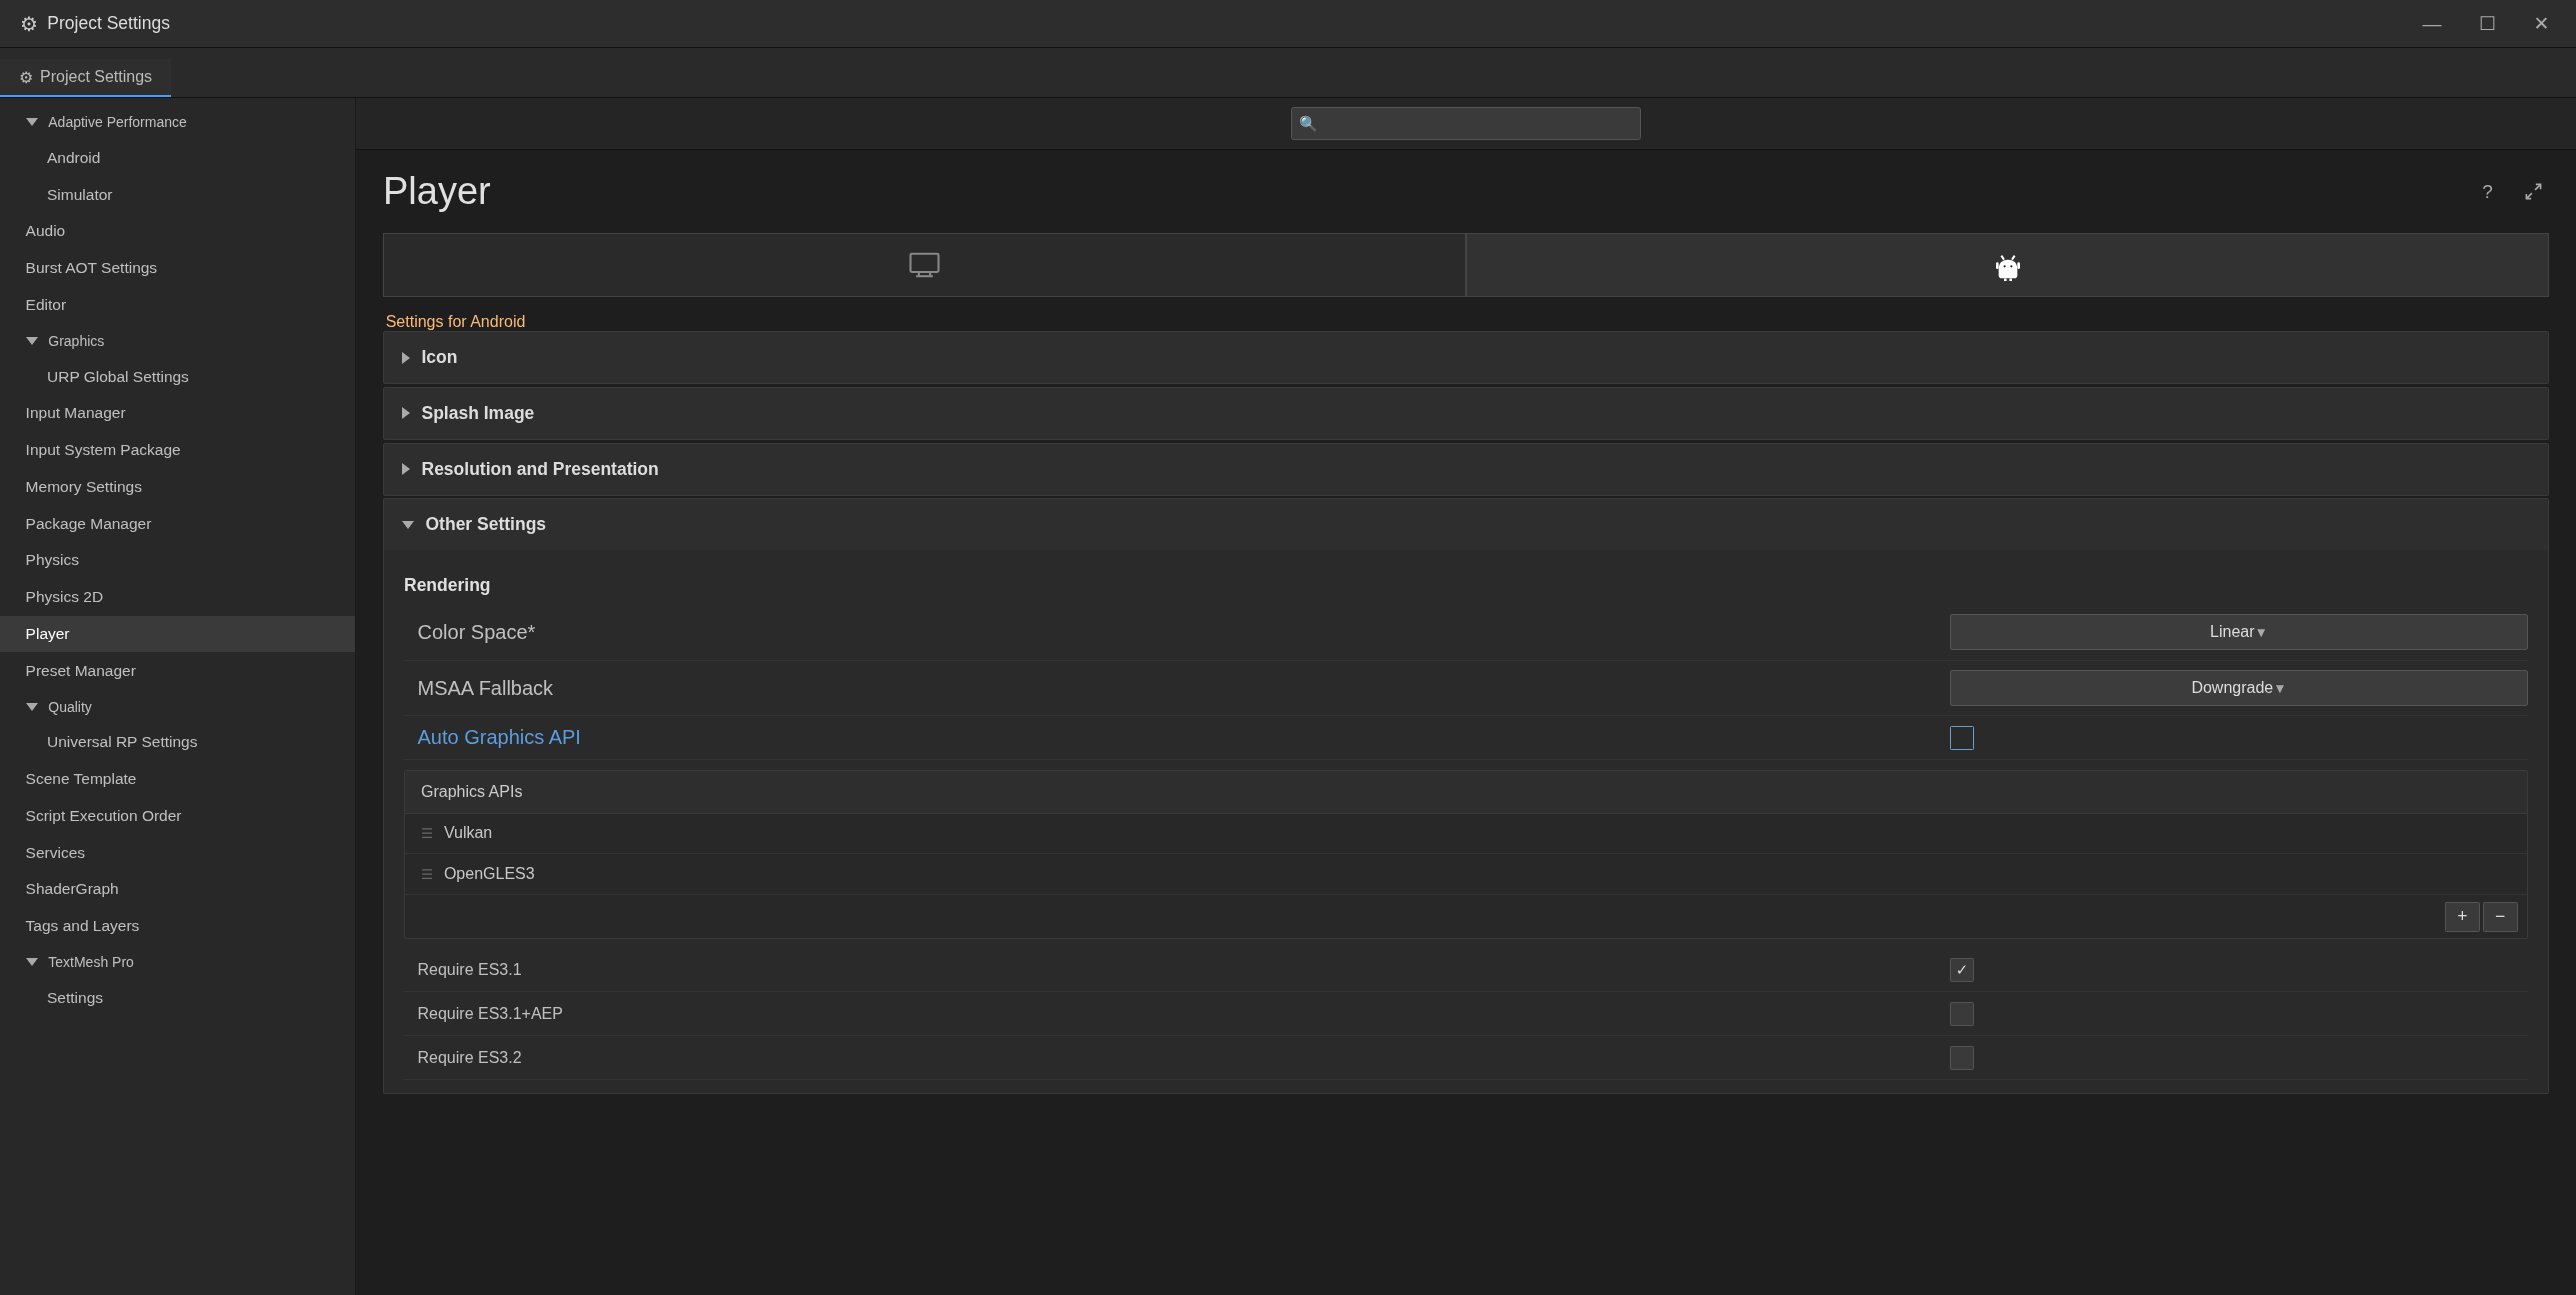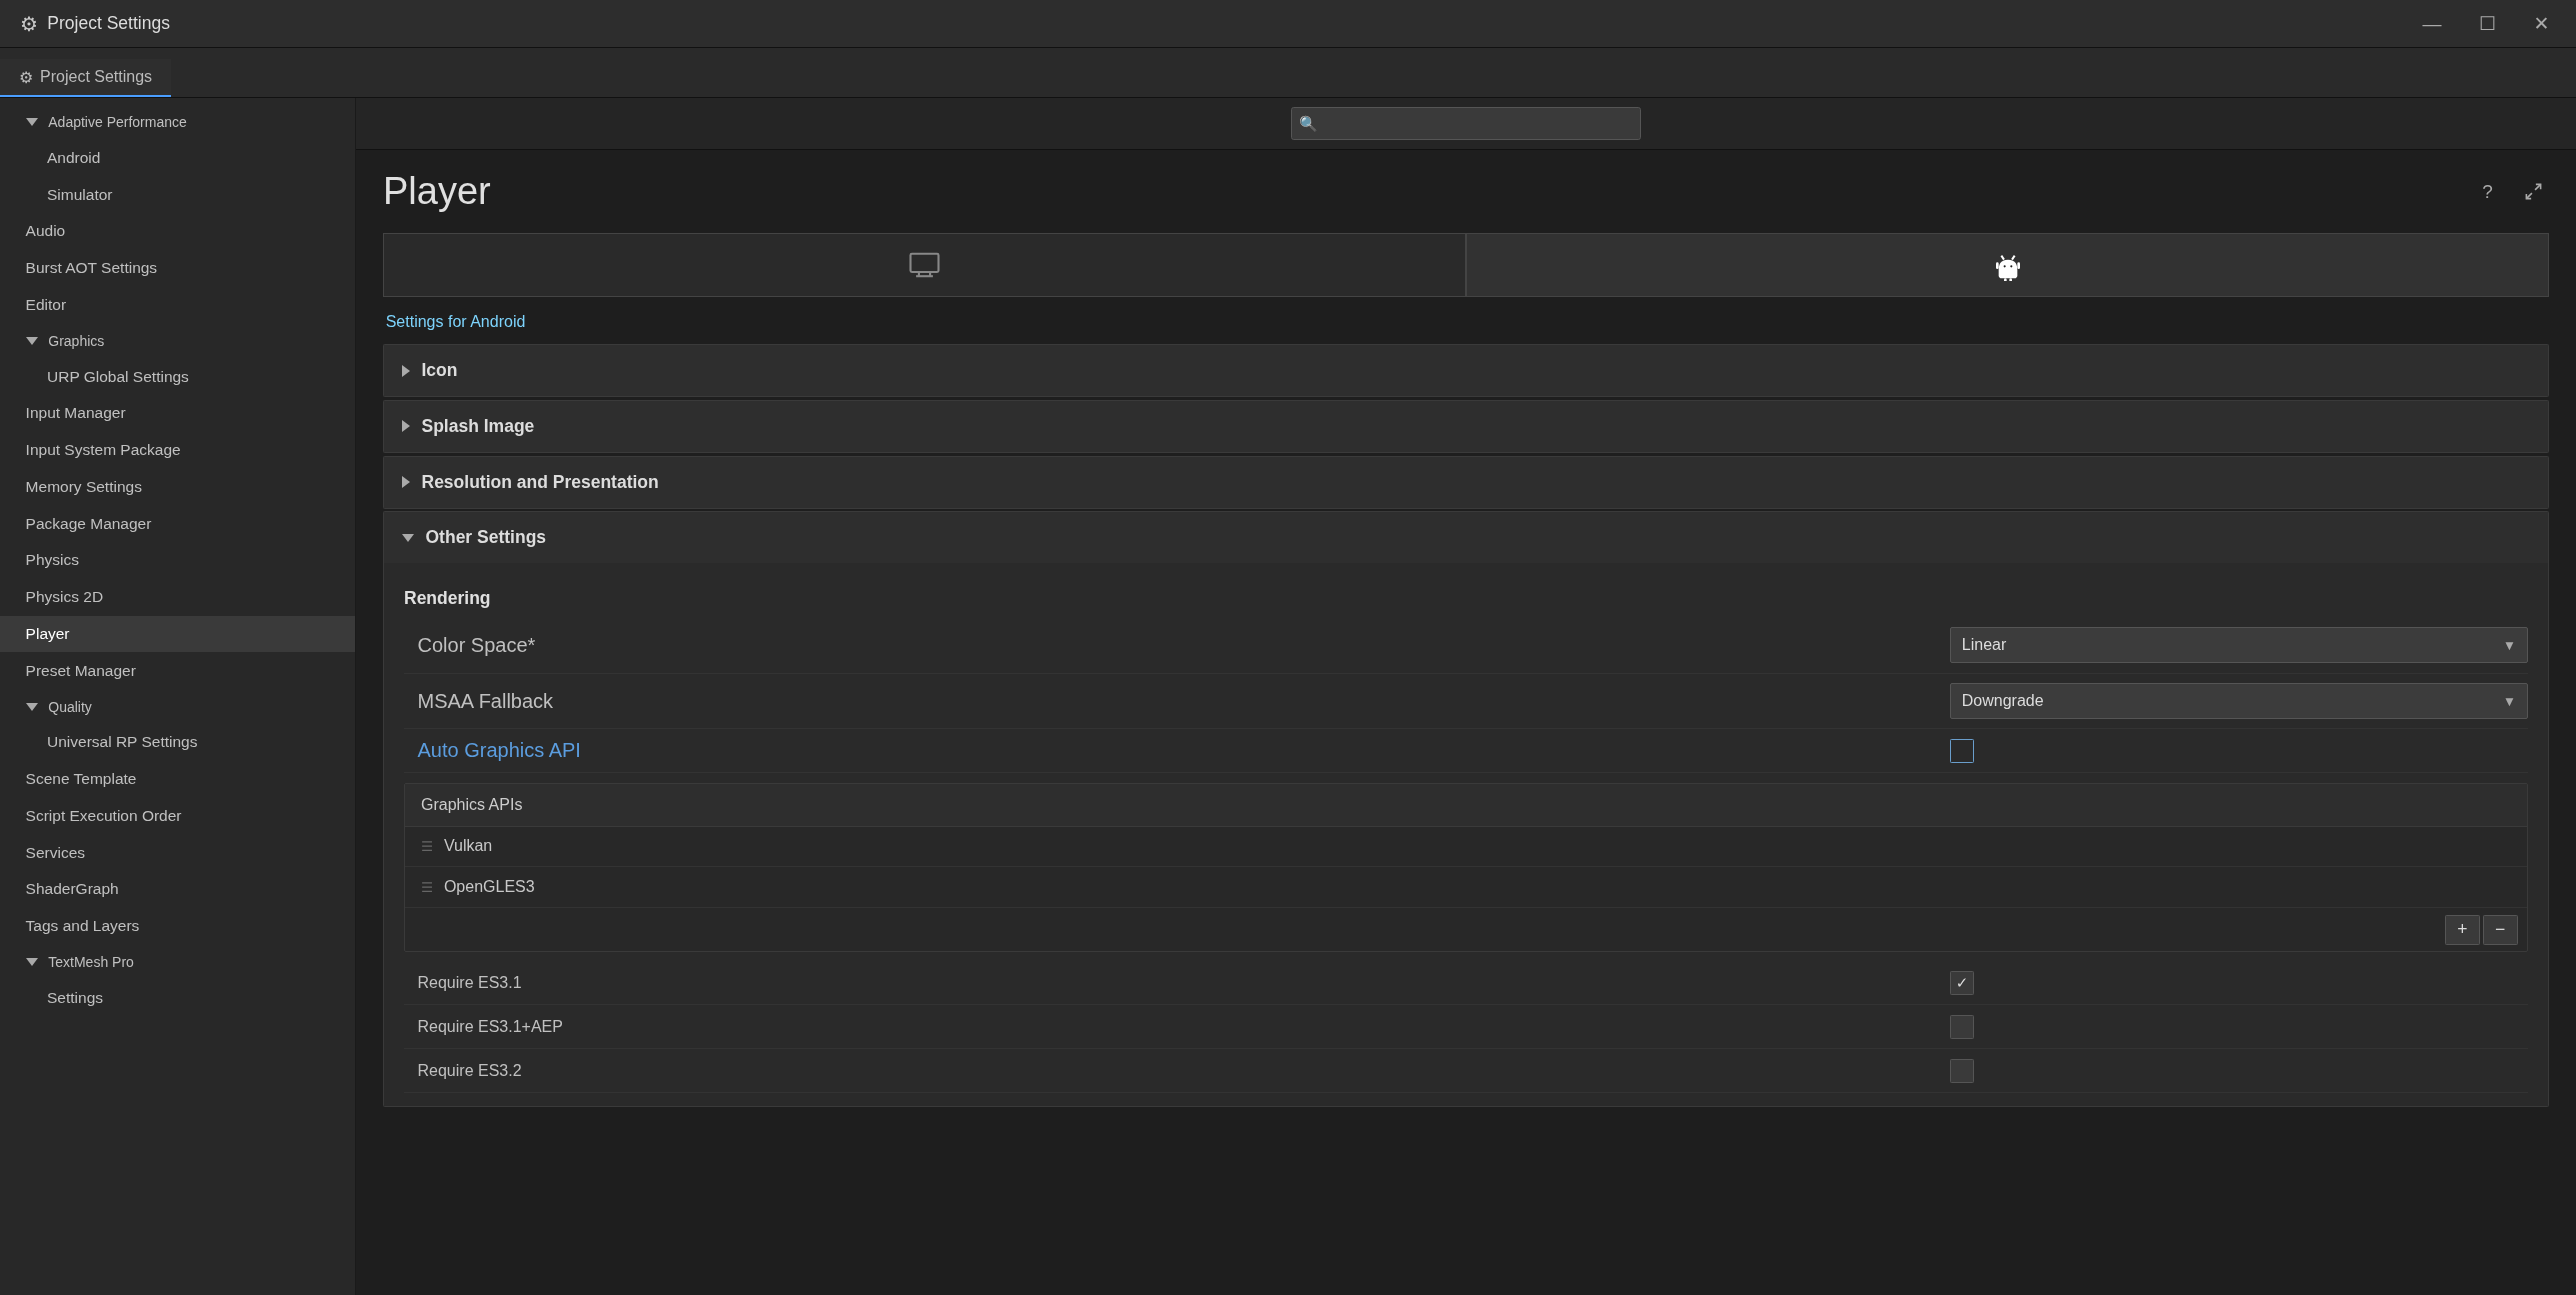--- a/index.html
+++ b/index.html
@@ -206,22 +206,22 @@
       align-items: center;
       justify-content: center;
     }
     .platform-tab.active {
       background: #323232;
       color: #fff;
     }
 
     .settings-label {
       font-size: 16px;
-      color: #7dd3fc;
-      margin-bottom: 13px;
+      color: #fdba74;
+      margin-bottom: 0;
       padding-left: 2.7px;
     }
 
     
     .section-header {
       display: flex;
       align-items: center;
       gap: 8px;
       padding: 15px 17.5px;
       background: #2e2e2e;
@@ -283,21 +283,21 @@
     .dropdown {
       width: 100%;
       background: #3c3c3c;
       border: 0.7px solid #555;
       border-radius: 2px;
       padding: 8px 10.8px;
       color: #ddd;
       font-size: 16px;
       display: flex;
       align-items: center;
-      justify-content: space-between;
+      justify-content: center;
       cursor: pointer;
     }
     .dropdown-arrow {
       color: #aaa;
       font-size: 13.5px;
     }
     .checkbox-square {
       width: 24px;
       height: 24px;
       border: 1.3px solid #6a9ecc;

